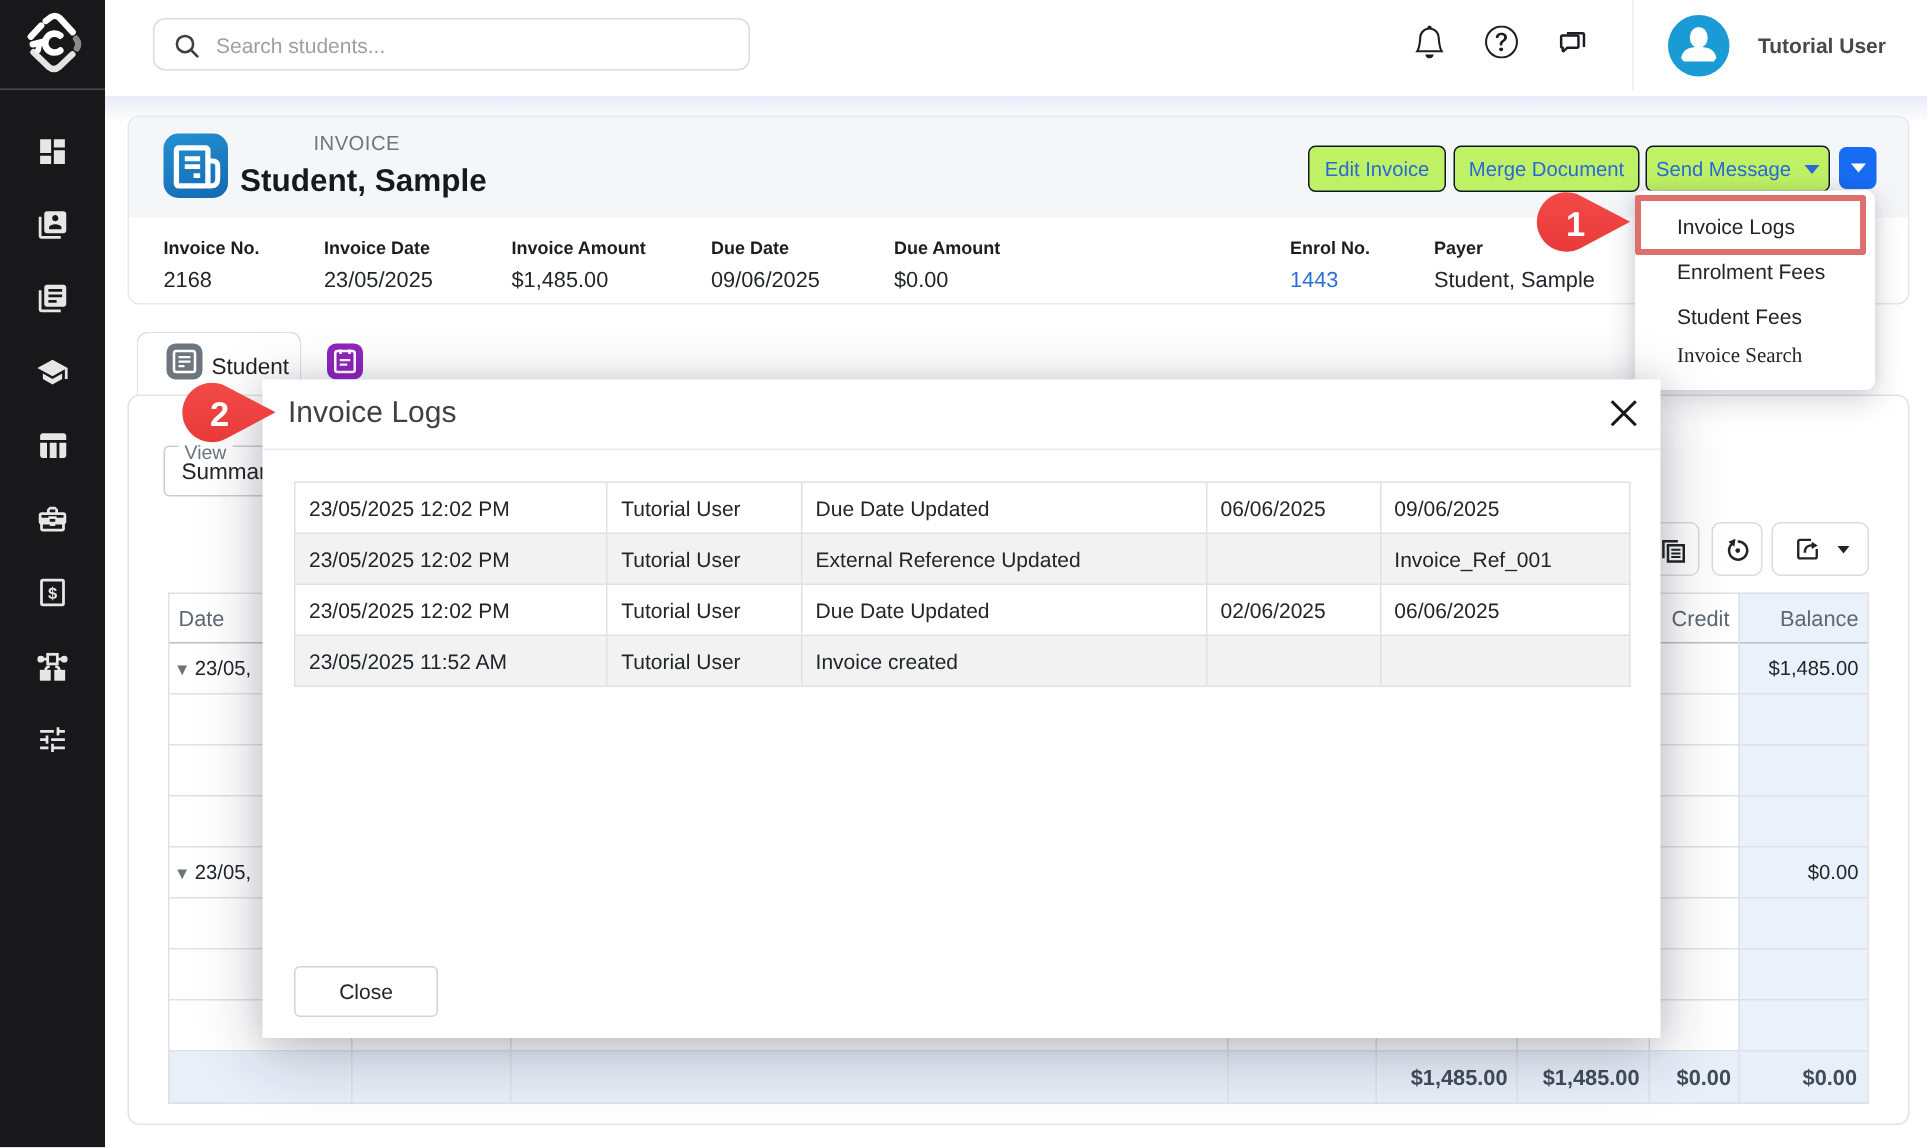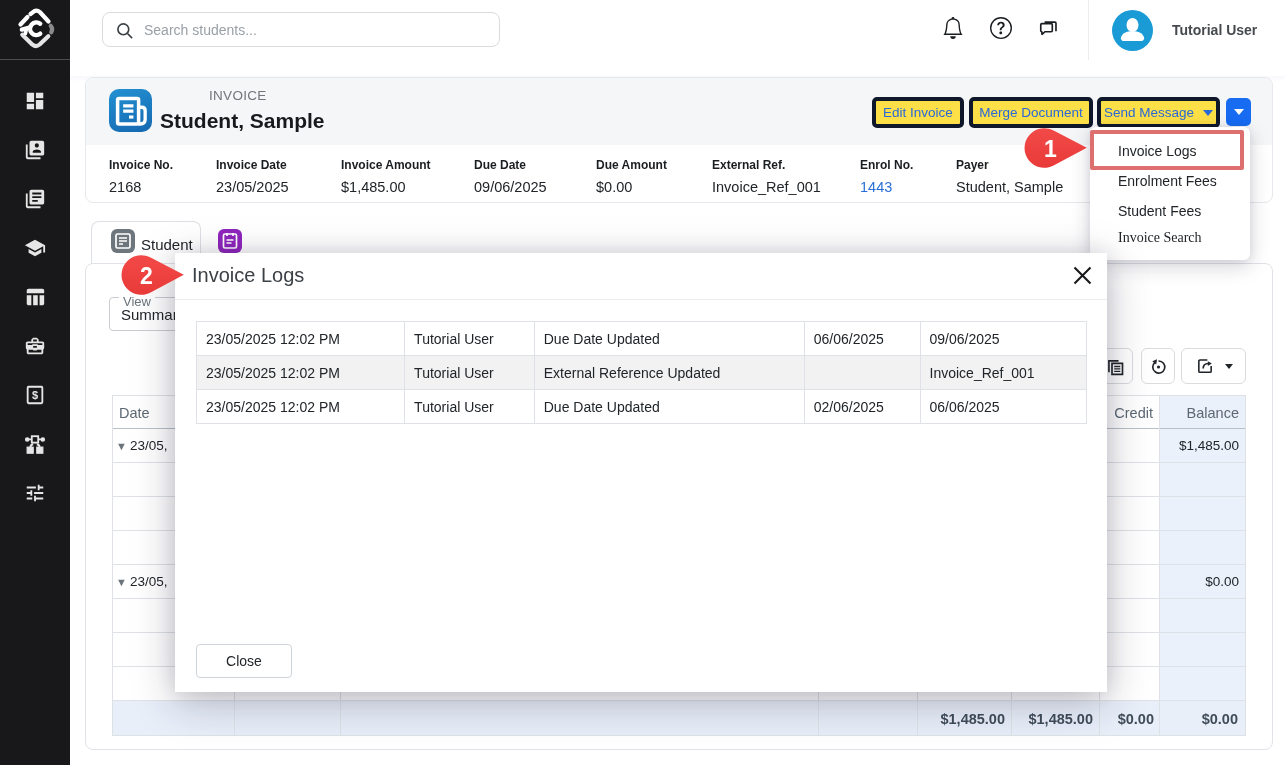--- a/index.html
+++ b/index.html
@@ -6,37 +6,37 @@
   html,body { width:1285px; height:765px; font-family:"Liberation Sans", sans-serif; background:#fff; }
   #app { position:relative; width:1285px; height:765px; overflow:hidden; background:#fff; }
   .abs { position:absolute; }
 
   
   #sidebar { left:0; top:0; width:70px; height:765px; background:#18181a; z-index:5; }
   #sidebar .logodiv { position:absolute; left:0; top:59px; width:70px; height:1px; background:#4b4c4e; }
   .sicon { position:absolute; left:24px; width:22px; height:22px; }
 
   
-  #topbar { left:70px; top:0; width:1215px; height:76px; background:#fff; z-index:4; }
+  #topbar { left:70px; top:0; width:1215px; height:64px; background:#fff; z-index:4; }
   #lavband { left:70px; top:60px; width:1215px; height:22px; background:linear-gradient(#e5e6f8, #ffffff); z-index:1; }
   #search { position:absolute; left:32px; top:12px; width:398px; height:35px; border:1px solid #d9dbde; border-radius:8px; background:#fff; }
   #search .ph { position:absolute; left:41px; top:9px; font-size:14px; color:#9aa0a6; }
   #search svg { position:absolute; left:12px; top:8px; }
   .tb-ic { position:absolute; top:17px; width:22px; height:22px; }
   #tb-divider { position:absolute; left:1018px; top:0px; width:1px; height:60px; background:#ebedf0; }
   #avatar { position:absolute; left:1042px; top:10px; width:41px; height:41px; border-radius:50%; background:#1b9bd6; overflow:hidden; }
   #uname { position:absolute; left:1102px; top:22px; font-size:14px; font-weight:bold; color:#46494d; }
 
   
   #hcard { left:85px; top:77px; width:1188px; height:126px; background:#fff; border:1px solid #e5e8ec; border-radius:8px; z-index:2; }
   #hcard .top { position:absolute; left:0; top:0; width:100%; height:67px; background:#f5f6f7; border-radius:8px 8px 0 0; border-bottom:0px; }
   #invicon { position:absolute; left:23px; top:11px; width:43px; height:43px; border-radius:10px; background:linear-gradient(160deg,#2391d3,#1568b0); }
   #hlabel { position:absolute; left:75px; top:10px; font-size:13.5px; color:#70767c; letter-spacing:.3px;margin-left:48px; }
   #htitle { position:absolute; left:74px; top:31px; font-size:21px; font-weight:bold; color:#17191c; }
-  .btn-o { position:absolute; top:19px; height:31px; border:4px solid #0f172a; border-radius:5px; color:#2a68d8; font-size:13.5px; background:#fde047; display:flex; align-items:center; justify-content:center; }
+  .btn-o { position:absolute; top:19px; height:31px; border:1px solid #0f172a; border-radius:5px; color:#2a68d8; font-size:13.5px; background:#bef264; display:flex; align-items:center; justify-content:center; }
   #btn-blue { position:absolute; left:1140px; top:20px; width:25px; height:28px; background:#176cf2; border-radius:5px; }
   .caret { display:inline-block; width:0; height:0; border-left:5px solid transparent; border-right:5px solid transparent; border-top:6px solid #2a68d8; margin-left:9px; }
   .fld { position:absolute; top:80px; }
   .fld .lb { font-size:12px; font-weight:bold; color:#1b1e21; margin-bottom:7px; }
   .fld .vl { font-size:14.5px; color:#212529; }
 
   
   #tab-details { left:91px; top:221px; width:110px; height:43px; background:#fff; border:1px solid #dde0e4; border-bottom:none; border-radius:8px 8px 0 0; z-index:2; }
   .tabic { position:absolute; width:24px; height:24px; border-radius:6px; z-index:3; }
   #tabtxt-d { position:absolute; left:141px; top:236px; font-size:15px; color:#212529; z-index:3; }
@@ -190,24 +190,20 @@
         <div class="lb">Invoice Amount</div>
         <div class="vl">$1,485.00</div>
       </div>
     <div class="fld" style="left:388px">
         <div class="lb">Due Date</div>
         <div class="vl">09/06/2025</div>
       </div>
     <div class="fld" style="left:510px">
         <div class="lb">Due Amount</div>
         <div class="vl">$0.00</div>
-      </div>
-    <div class="fld" style="left:626px">
-        <div class="lb">External Ref.</div>
-        <div class="vl">Invoice_Ref_001</div>
       </div>
     <div class="fld" style="left:774px">
         <div class="lb">Enrol No.</div>
         <div class="vl" style="color:#2a6fd8">1443</div>
       </div>
     <div class="fld" style="left:870px">
         <div class="lb">Payer</div>
         <div class="vl">Student, Sample</div>
       </div>
   </div>
@@ -324,20 +320,27 @@
             <td></td>
             <td>Invoice_Ref_001</td>
           </tr>
       <tr>
             <td>23/05/2025 12:02 PM</td>
             <td>Tutorial User</td>
             <td>Due Date Updated</td>
             <td>02/06/2025</td>
             <td>06/06/2025</td>
           </tr>
+      <tr class="alt">
+            <td>23/05/2025 11:52 AM</td>
+            <td>Tutorial User</td>
+            <td>Invoice created</td>
+            <td></td>
+            <td></td>
+          </tr>
     </tbody>
       </table>
     <div id="mclosebtn">Close</div>
   </div>
 
   <svg class="abs arrow" style="left:1024px; top:128px;" width="64" height="40" viewBox="0 0 64 40">
     <defs>
         <linearGradient id="rg1" x1="0" y1="0" x2="0" y2="1">
           <stop offset="0" stop-color="#f24a48"></stop>
           <stop offset="1" stop-color="#e83a39"></stop>

